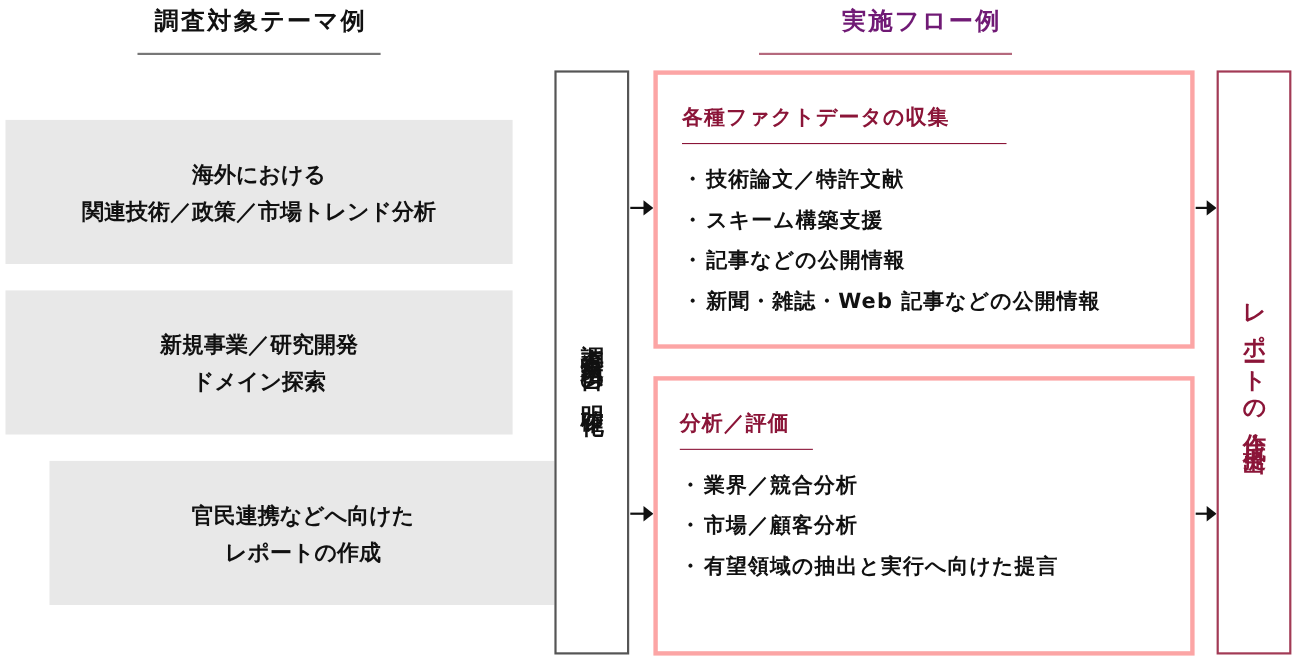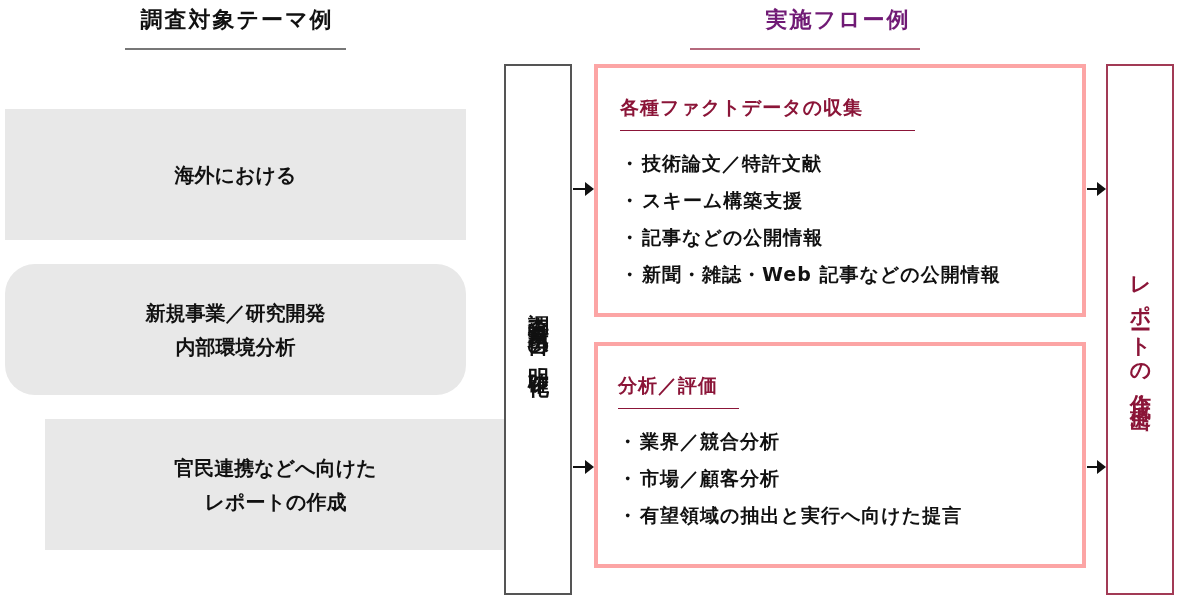--- a/index.html
+++ b/index.html
@@ -16,41 +16,41 @@
     #left-rule { left: 125px; width: 221px; background: #777; height: 2px; }
     #right-title { left: 688px; width: 300px; color: #701a75; }
     #right-rule { left: 690px; width: 230px; background: #b5697d; height: 2px; }
 
     .theme-box {
       position: absolute; left: 5px; width: 461px; height: 131px; background: #e8e8e8;
       display: flex; flex-direction: column; justify-content: center; align-items: center;
       font-size: 20px; font-weight: bold; line-height: 34px; text-align: center; color: #111;
     }
     #theme-1 { top: 109px; }
-    #theme-2 { top: 264px; border-radius: 30px; }
+    #theme-2 { top: 264px; }
     #theme-3 { top: 419px; margin-left: 40px; }
 
     .vbox {
       position: absolute; top: 64px; height: 531px; width: 68px; background: #fff;
       display: flex; justify-content: center; align-items: center;
     }
     #vbox-clarify { left: 504px; border: 2px solid #555; }
     #vbox-report { left: 1106px; border: 2px solid #a23a55; }
     .vtext {
       writing-mode: vertical-rl; font-size: 21px; font-weight: bold; letter-spacing: 4px; line-height: 1;
     }
     #vbox-clarify .vtext { color: #111; }
     #vbox-report .vtext { color: #8b1538; }
 
     .step-box {
       position: absolute; left: 594px; width: 492px; background: #fff; border: 4px solid #fca5a5;
       padding-left: 22px;
     }
     #step-collect { top: 64px; height: 253px; }
-    #step-analyze { top: 342px; height: 226px; padding-left: 20px; }
+    #step-analyze { top: 342px; height: 254px; padding-left: 20px; }
     .step-title {
       margin-top: 24px; font-size: 19px; font-weight: bold; color: #8b1538; line-height: 30px;
       letter-spacing: 1px;
     }
     .step-rule { height: 1px; background: #8b1538; margin-top: 8px; }
     #step-collect .step-rule { width: 295px; }
     #step-analyze .step-rule { width: 121px; }
     .step-list { list-style: none; margin-top: 14px; }
     .step-list li {
       font-size: 19px; font-weight: bold; line-height: 37px; color: #111; letter-spacing: 1px;
@@ -69,24 +69,25 @@
     #arrow-4 { left: 1087px; top: 466px; width: 17px; }
   </style>
 </head>
 <body>
 
 <div id="left-title" class="section-title">調査対象テーマ例</div>
 <div id="left-rule" class="section-rule"></div>
 
 <div id="theme-1" class="theme-box">
   <div>海外における</div>
+  <div>関連技術／政策／市場トレンド分析</div>
 </div>
 <div id="theme-2" class="theme-box">
   <div>新規事業／研究開発</div>
-  <div>内部環境分析</div>
+  <div>ドメイン探索</div>
 </div>
 <div id="theme-3" class="theme-box">
   <div>官民連携などへ向けた</div>
   <div>レポートの作成</div>
 </div>
 
 <div id="right-title" class="section-title">実施フロー例</div>
 <div id="right-rule" class="section-rule"></div>
 
 <div id="vbox-clarify" class="vbox">

